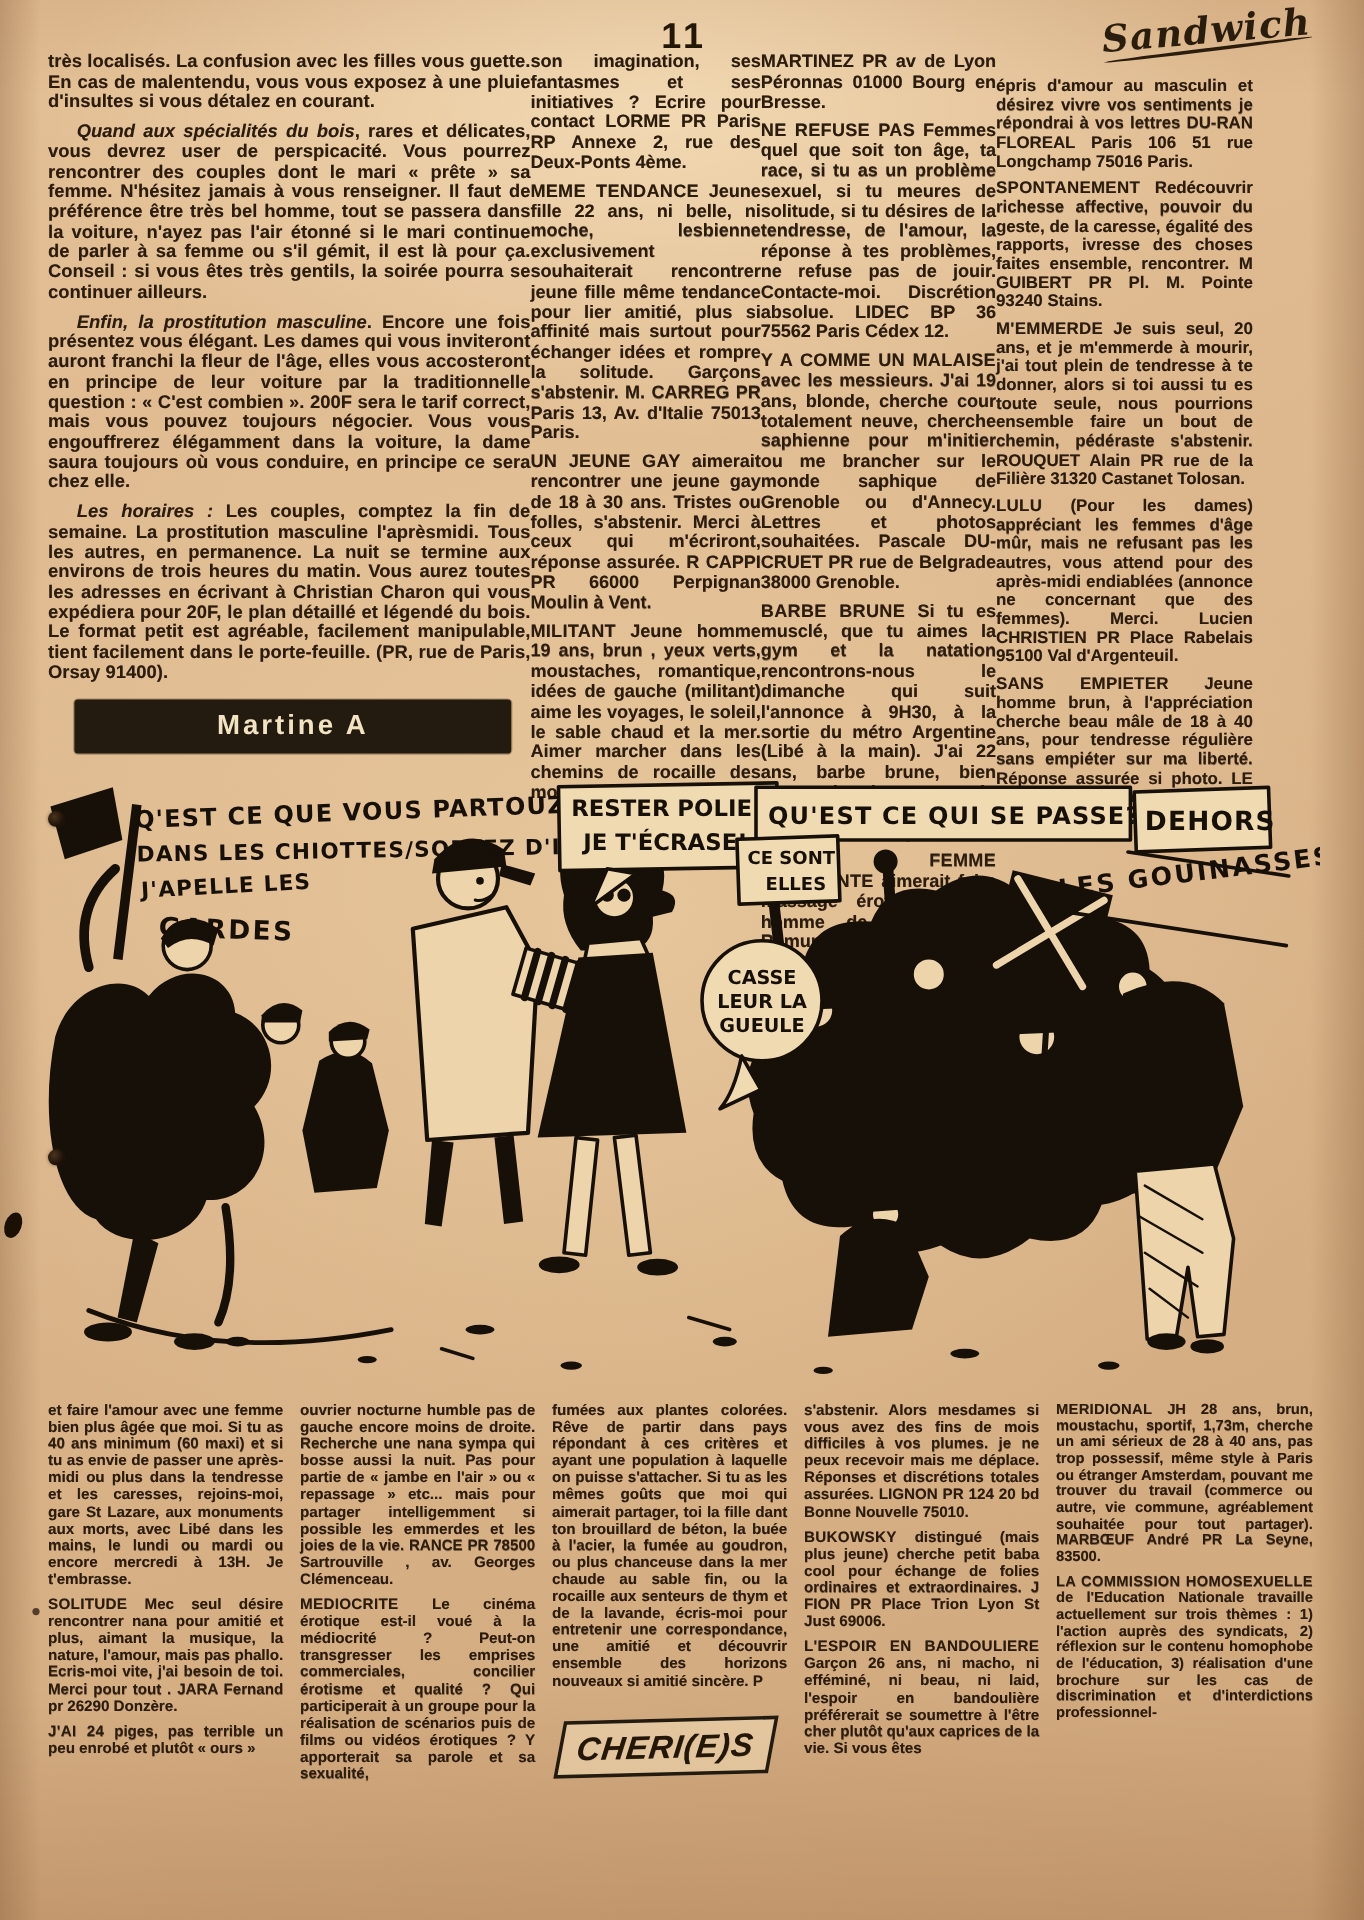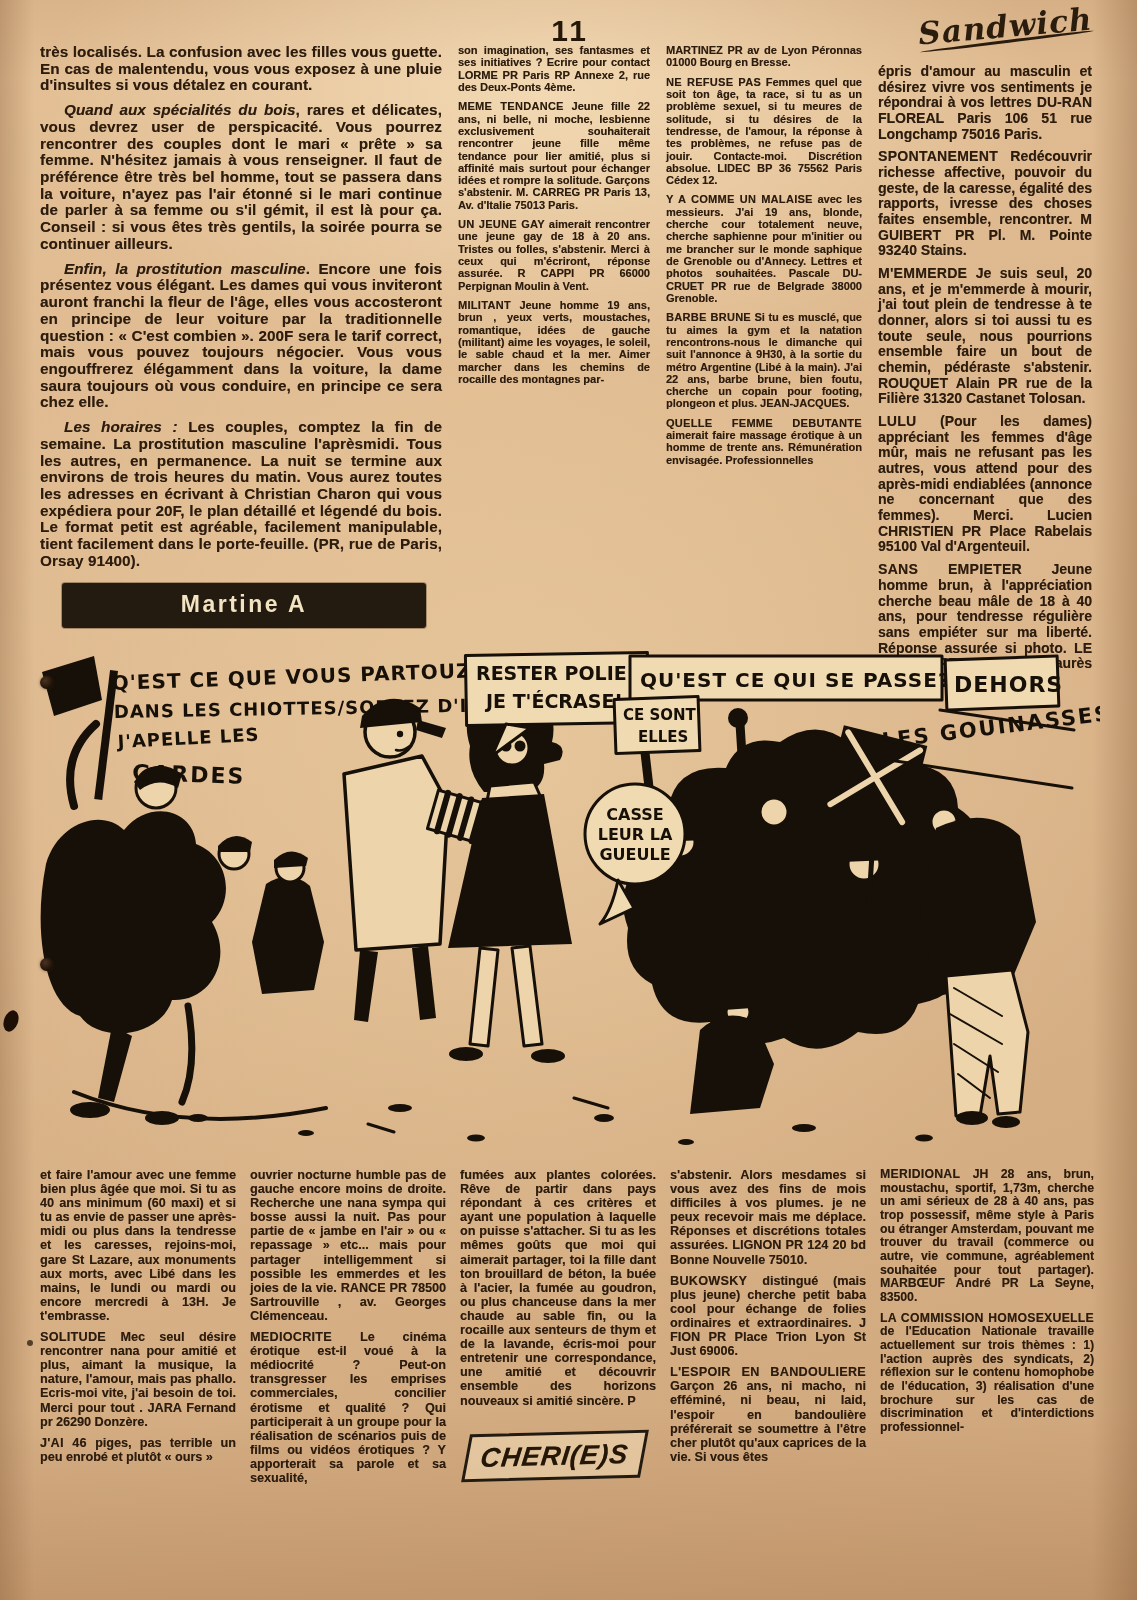--- a/index.html
+++ b/index.html
@@ -21,34 +21,34 @@
     font-size:30px; font-weight:700; letter-spacing:3px; color:#241708;
   }
   .logo {
     position:absolute; top:8px; right:44px;
     font-family:"DejaVu Serif", serif; font-style:italic; font-weight:700;
     font-size:31px; letter-spacing:1px; transform:rotate(-5deg); color:#2b1d0e;
   }
   .logo::after { content:""; display:block; height:3px; margin-top:-4px;
     background:#2b1d0e; border-radius:50%; transform:rotate(-2deg); }
 
-  .top-cols { position:absolute; left:40px; top:44px; width:1054px; display:flex; gap:16px; }
+  .top-cols { position:absolute; left:40px; top:44px; width:1054px; display:flex; }
   .artcol { width:402px; font-size:15.2px; line-height:1.1; font-weight:700; text-align:justify;
             letter-spacing:.1px; text-shadow:.2px .2px 0 rgba(44,28,14,.5); }
   .artcol p { margin-bottom:8px; }
   .artcol p.ind { text-indent:24px; }
   .lead { font-style:italic; }
   .banner {
     margin:13px 16px 0 22px; height:45px; background:#241b10; color:#f2e3c2;
     display:flex; align-items:center; justify-content:center;
     font-size:23px; font-weight:700; letter-spacing:2.5px; border-radius:3px;
     box-shadow:0 0 0 1px rgba(60,40,20,.35);
   }
   .adcol, .bcol { font-weight:700; text-align:justify; text-shadow:.2px .2px 0 rgba(44,28,14,.5); }
-  .adcol { font-size:11px; line-height:1.12; }
+  .adcol { font-size:15px; line-height:1.12; }
   .adcol.c2 { width:192px; } .adcol.c3 { width:196px; } .adcol.c4 { width:214px; font-size:14px;margin-top:20px; }
   .adcol p, .bcol p { margin-bottom:7px; }
   .adt { letter-spacing:.3px; }
 
   .cartoon { position:absolute; left:38px; top:646px; }
 
   .bottom-cols { position:absolute; left:40px; top:1168px; width:1054px; display:flex; gap:14px; }
   .bcol { font-size:12.6px; line-height:1.12; }
   .bcol.b1,.bcol.b2,.bcol.b3,.bcol.b4 { width:196px; }
   .bcol.b5 { width:214px; font-size:12.2px; }
@@ -83,21 +83,21 @@
     <p class="ind"><span class="lead">Enfin, la prostitution masculine</span><span>. Encore une fois présentez vous élégant. Les dames qui vous inviteront auront franchi la fleur de l'âge, elles vous accosteront en principe de leur voiture par la traditionnelle question : « C'est combien ». 200F sera le tarif correct, mais vous pouvez toujours négocier. Vous vous engouffrerez élégamment dans la voiture, la dame saura toujours où vous conduire, en principe ce sera chez elle.</span></p>
     <p class="ind"><span class="lead">Les horaires :</span><span> Les couples, comptez la fin de semaine. La prostitution masculine l'aprèsmidi. Tous les autres, en permanence. La nuit se termine aux environs de trois heures du matin. Vous aurez toutes les adresses en écrivant à Christian Charon qui vous expédiera pour 20F, le plan détaillé et légendé du bois. Le format petit est agréable, facilement manipulable, tient facilement dans le porte-feuille. (PR, rue de Paris, Orsay 91400).</span></p>
     <div class="banner">
         <span>Martine A</span>
       </div>
   </div>
 
   <div class="adcol c2">
     <p class="ad"><span class="adt"></span><span>son imagination, ses fantasmes et ses initiatives ? Ecrire pour contact LORME PR Paris RP Annexe 2, rue des Deux-Ponts 4ème.</span></p>
     <p class="ad"><span class="adt">MEME TENDANCE</span><span> Jeune fille 22 ans, ni belle, ni moche, lesbienne exclusivement souhaiterait rencontrer jeune fille même tendance pour lier amitié, plus si affinité mais surtout pour échanger idées et rompre la solitude. Garçons s'abstenir. M. CARREG PR Paris 13, Av. d'Italie 75013 Paris.</span></p>
-    <p class="ad"><span class="adt">UN JEUNE GAY</span><span> aimerait rencontrer une jeune gay de 18 à 20 ans. Tristes ou folles, s'abstenir. Merci à ceux qui m'écriront, réponse assurée. R CAPPI PR 66000 Perpignan Moulin à Vent.</span></p>
+    <p class="ad"><span class="adt">UN JEUNE GAY</span><span> aimerait rencontrer une jeune gay de 18 à 30 ans. Tristes ou folles, s'abstenir. Merci à ceux qui m'écriront, réponse assurée. R CAPPI PR 66000 Perpignan Moulin à Vent.</span></p>
     <p class="ad"><span class="adt">MILITANT</span><span> Jeune homme 19 ans, brun , yeux verts, moustaches, romantique, idées de gauche (militant) aime les voyages, le soleil, le sable chaud et la mer. Aimer marcher dans les chemins de rocaille des montagnes par-</span></p>
   </div>
 
   <div class="adcol c3">
     <p class="ad"><span class="adt"></span><span>MARTINEZ PR av de Lyon Péronnas 01000 Bourg en Bresse.</span></p>
     <p class="ad"><span class="adt">NE REFUSE PAS</span><span> Femmes quel que soit ton âge, ta race, si tu as un problème sexuel, si tu meures de solitude, si tu désires de la tendresse, de l'amour, la réponse à tes problèmes, ne refuse pas de jouir. Contacte-moi. Discrétion absolue. LIDEC BP 36 75562 Paris Cédex 12.</span></p>
     <p class="ad"><span class="adt">Y A COMME UN MALAISE</span><span> avec les messieurs. J'ai 19 ans, blonde, cherche cour totalement neuve, cherche saphienne pour m'initier ou me brancher sur le monde saphique de Grenoble ou d'Annecy. Lettres et photos souhaitées. Pascale DU-CRUET PR rue de Belgrade 38000 Grenoble.</span></p>
     <p class="ad"><span class="adt">BARBE BRUNE</span><span> Si tu es musclé, que tu aimes la gym et la natation rencontrons-nous le dimanche qui suit l'annonce à 9H30, à la sortie du métro Argentine (Libé à la main). J'ai 22 ans, barbe brune, bien foutu, cherche un copain pour footing, plongeon et plus. JEAN-JACQUES.</span></p>
     <p class="ad"><span class="adt">QUELLE FEMME DEBUTANTE</span><span> aimerait faire massage érotique à un homme de trente ans. Rémunération envisagée. Professionnelles</span></p>
   </div>
@@ -235,21 +235,21 @@
       <text x="597" y="194" text-anchor="middle" font-family="DejaVu Sans, sans-serif" font-weight="bold" font-size="16" fill="#171008">LEUR LA</text>
       <text x="597" y="214" text-anchor="middle" font-family="DejaVu Sans, sans-serif" font-weight="bold" font-size="16" fill="#171008">GUEULE</text>
     </g>
   </g>
 </svg>
 
 <div class="bottom-cols">
   <div class="bcol b1">
     <p class="ad"><span class="adt"></span><span>et faire l'amour avec une femme bien plus âgée que moi. Si tu as 40 ans minimum (60 maxi) et si tu as envie de passer une après-midi ou plus dans la tendresse et les caresses, rejoins-moi, gare St Lazare, aux monuments aux morts, avec Libé dans les mains, le lundi ou mardi ou encore mercredi à 13H. Je t'embrasse.</span></p>
     <p class="ad"><span class="adt">SOLITUDE</span><span> Mec seul désire rencontrer nana pour amitié et plus, aimant la musique, la nature, l'amour, mais pas phallo. Ecris-moi vite, j'ai besoin de toi. Merci pour tout . JARA Fernand pr 26290 Donzère.</span></p>
-    <p class="ad"><span class="adt">J'AI 46</span><span> piges, pas terrible un peu enrobé et plutôt « ours »</span></p>
+    <p class="ad"><span class="adt">J'AI 24</span><span> piges, pas terrible un peu enrobé et plutôt « ours »</span></p>
   </div>
   <div class="bcol b2">
     <p class="ad"><span class="adt"></span><span>ouvrier nocturne humble pas de gauche encore moins de droite. Recherche une nana sympa qui bosse aussi la nuit. Pas pour partie de « jambe en l'air » ou « repassage » etc... mais pour partager intelligemment si possible les emmerdes et les joies de la vie. RANCE PR 78500 Sartrouville , av. Georges Clémenceau.</span></p>
     <p class="ad"><span class="adt">MEDIOCRITE</span><span> Le cinéma érotique est-il voué à la médiocrité ? Peut-on transgresser les emprises commerciales, concilier érotisme et qualité ? Qui participerait à un groupe pour la réalisation de scénarios puis de films ou vidéos érotiques ? Y apporterait sa parole et sa sexualité,</span></p>
   </div>
   <div class="bcol b3">
     <p class="ad"><span class="adt"></span><span>fumées aux plantes colorées. Rêve de partir dans pays répondant à ces critères et ayant une population à laquelle on puisse s'attacher. Si tu as les mêmes goûts que moi qui aimerait partager, toi la fille dant ton brouillard de béton, la buée à l'acier, la fumée au goudron, ou plus chanceuse dans la mer chaude au sable fin, ou la rocaille aux senteurs de thym et de la lavande, écris-moi pour entretenir une correspondance, une amitié et découvrir ensemble des horizons nouveaux si amitié sincère. P</span></p>
     <div class="cheries">
         <span>CHERI(E)S</span>
       </div>

